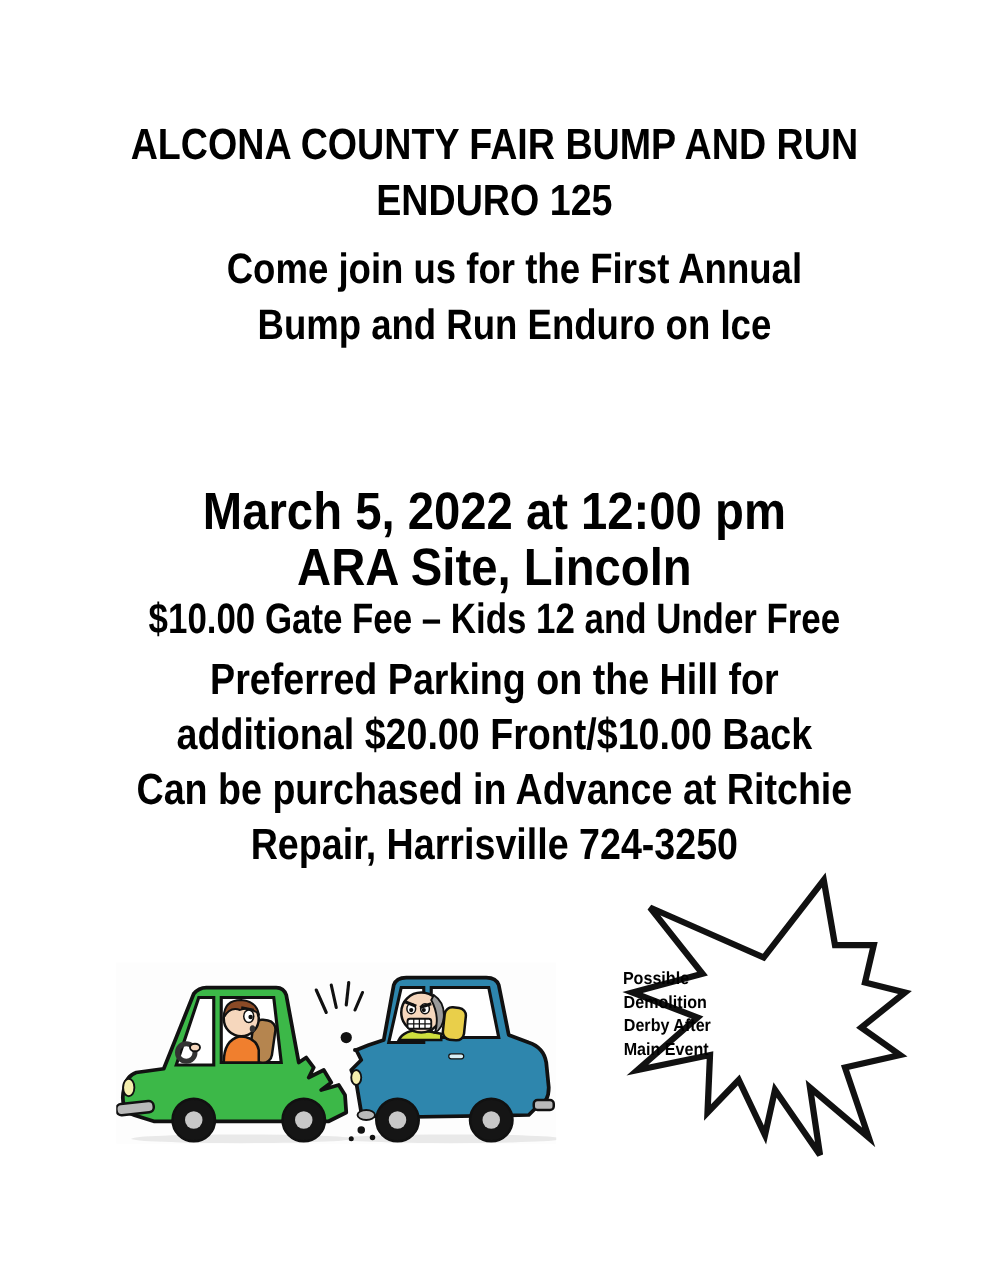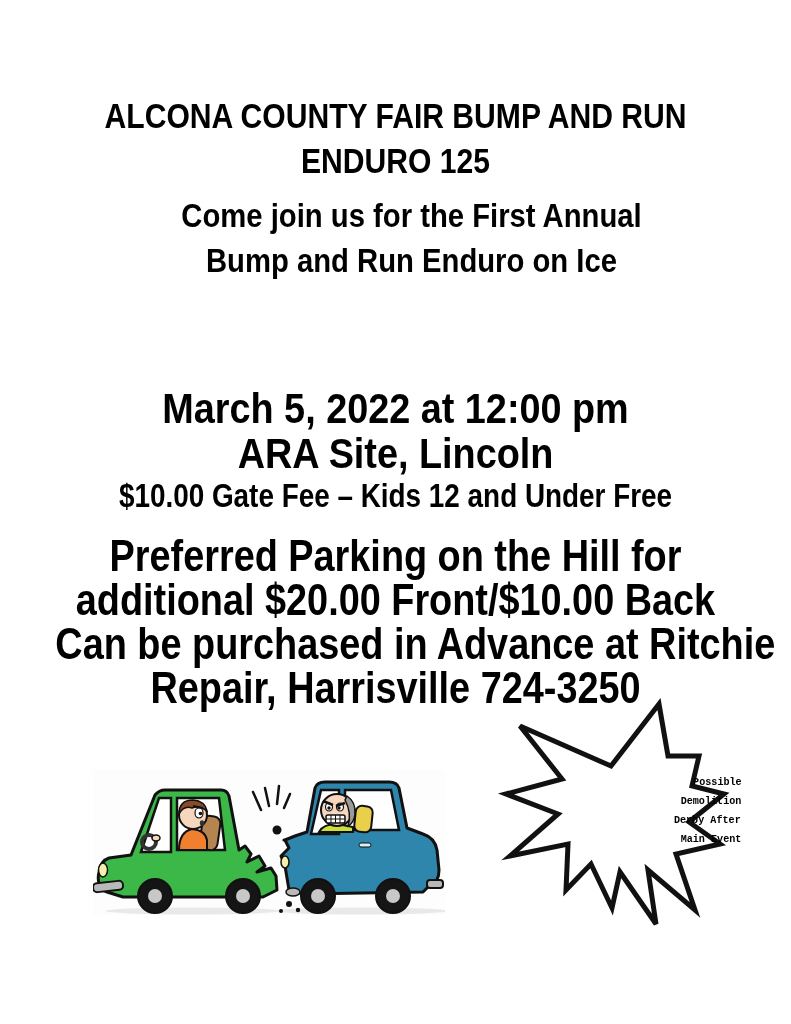--- a/index.html
+++ b/index.html
@@ -12,37 +12,37 @@
   .txt-block{position:absolute;left:0;right:0;text-align:center;font-weight:bold;}
   .txt-line{white-space:nowrap;transform-origin:50% 50%;}
   .title-block{top:93px;font-size:35px;line-height:45px;}
   .title-block .txt-line{transform:scaleX(0.86);}
   .subtitle-block{top:193px;font-size:34px;line-height:45px;margin-left:32px;}
   .subtitle-block .txt-line{transform:scaleX(0.86);}
   .date-block{top:346px;font-size:42px;line-height:45px;margin-top:40px;}
   .date-block .txt-line{transform:scaleX(0.90);}
   .gatefee-block{top:473px;font-size:34px;line-height:45px;text-align:center;}
   .gatefee-block .txt-line{transform:scaleX(0.82);}
-  .parking-block{top:534px;font-size:44px;line-height:44px;}
+  .parking-block{top:522px;font-size:35px;line-height:44px;}
   .parking-block .txt-line{transform:scaleX(0.86);}
 
   .cars-wrap{
     position:absolute;left:93px;top:770px;width:352px;height:145px;
     background:#fdfdfd;
   }
   .cars-wrap svg{display:block;width:100%;height:100%;}
 
   .star-wrap{
     position:absolute;left:496px;top:694px;width:248px;height:234px;
   }
   .star-wrap svg{position:absolute;left:0;top:0;width:100%;height:100%;}
   .star-text{
     position:absolute;left:0;top:0;width:100%;height:100%;
-    display:flex;flex-direction:column;align-items:flex-end;justify-content:center;
-    font-size:11px;line-height:19px;font-weight:bold;text-align:center;font-family:Liberation Mono, monospace;
+    display:flex;flex-direction:column;align-items:flex-start;justify-content:center;
+    font-size:14px;line-height:19px;font-weight:bold;text-align:center;
   }
   .star-text .txt-line{transform:scaleX(0.92);}
 </style>
 </head>
 <body>
 
 <div class="txt-block title-block">
   <div class="txt-line">ALCONA COUNTY FAIR BUMP AND RUN</div>
   <div class="txt-line">ENDURO 125</div>
 </div>

